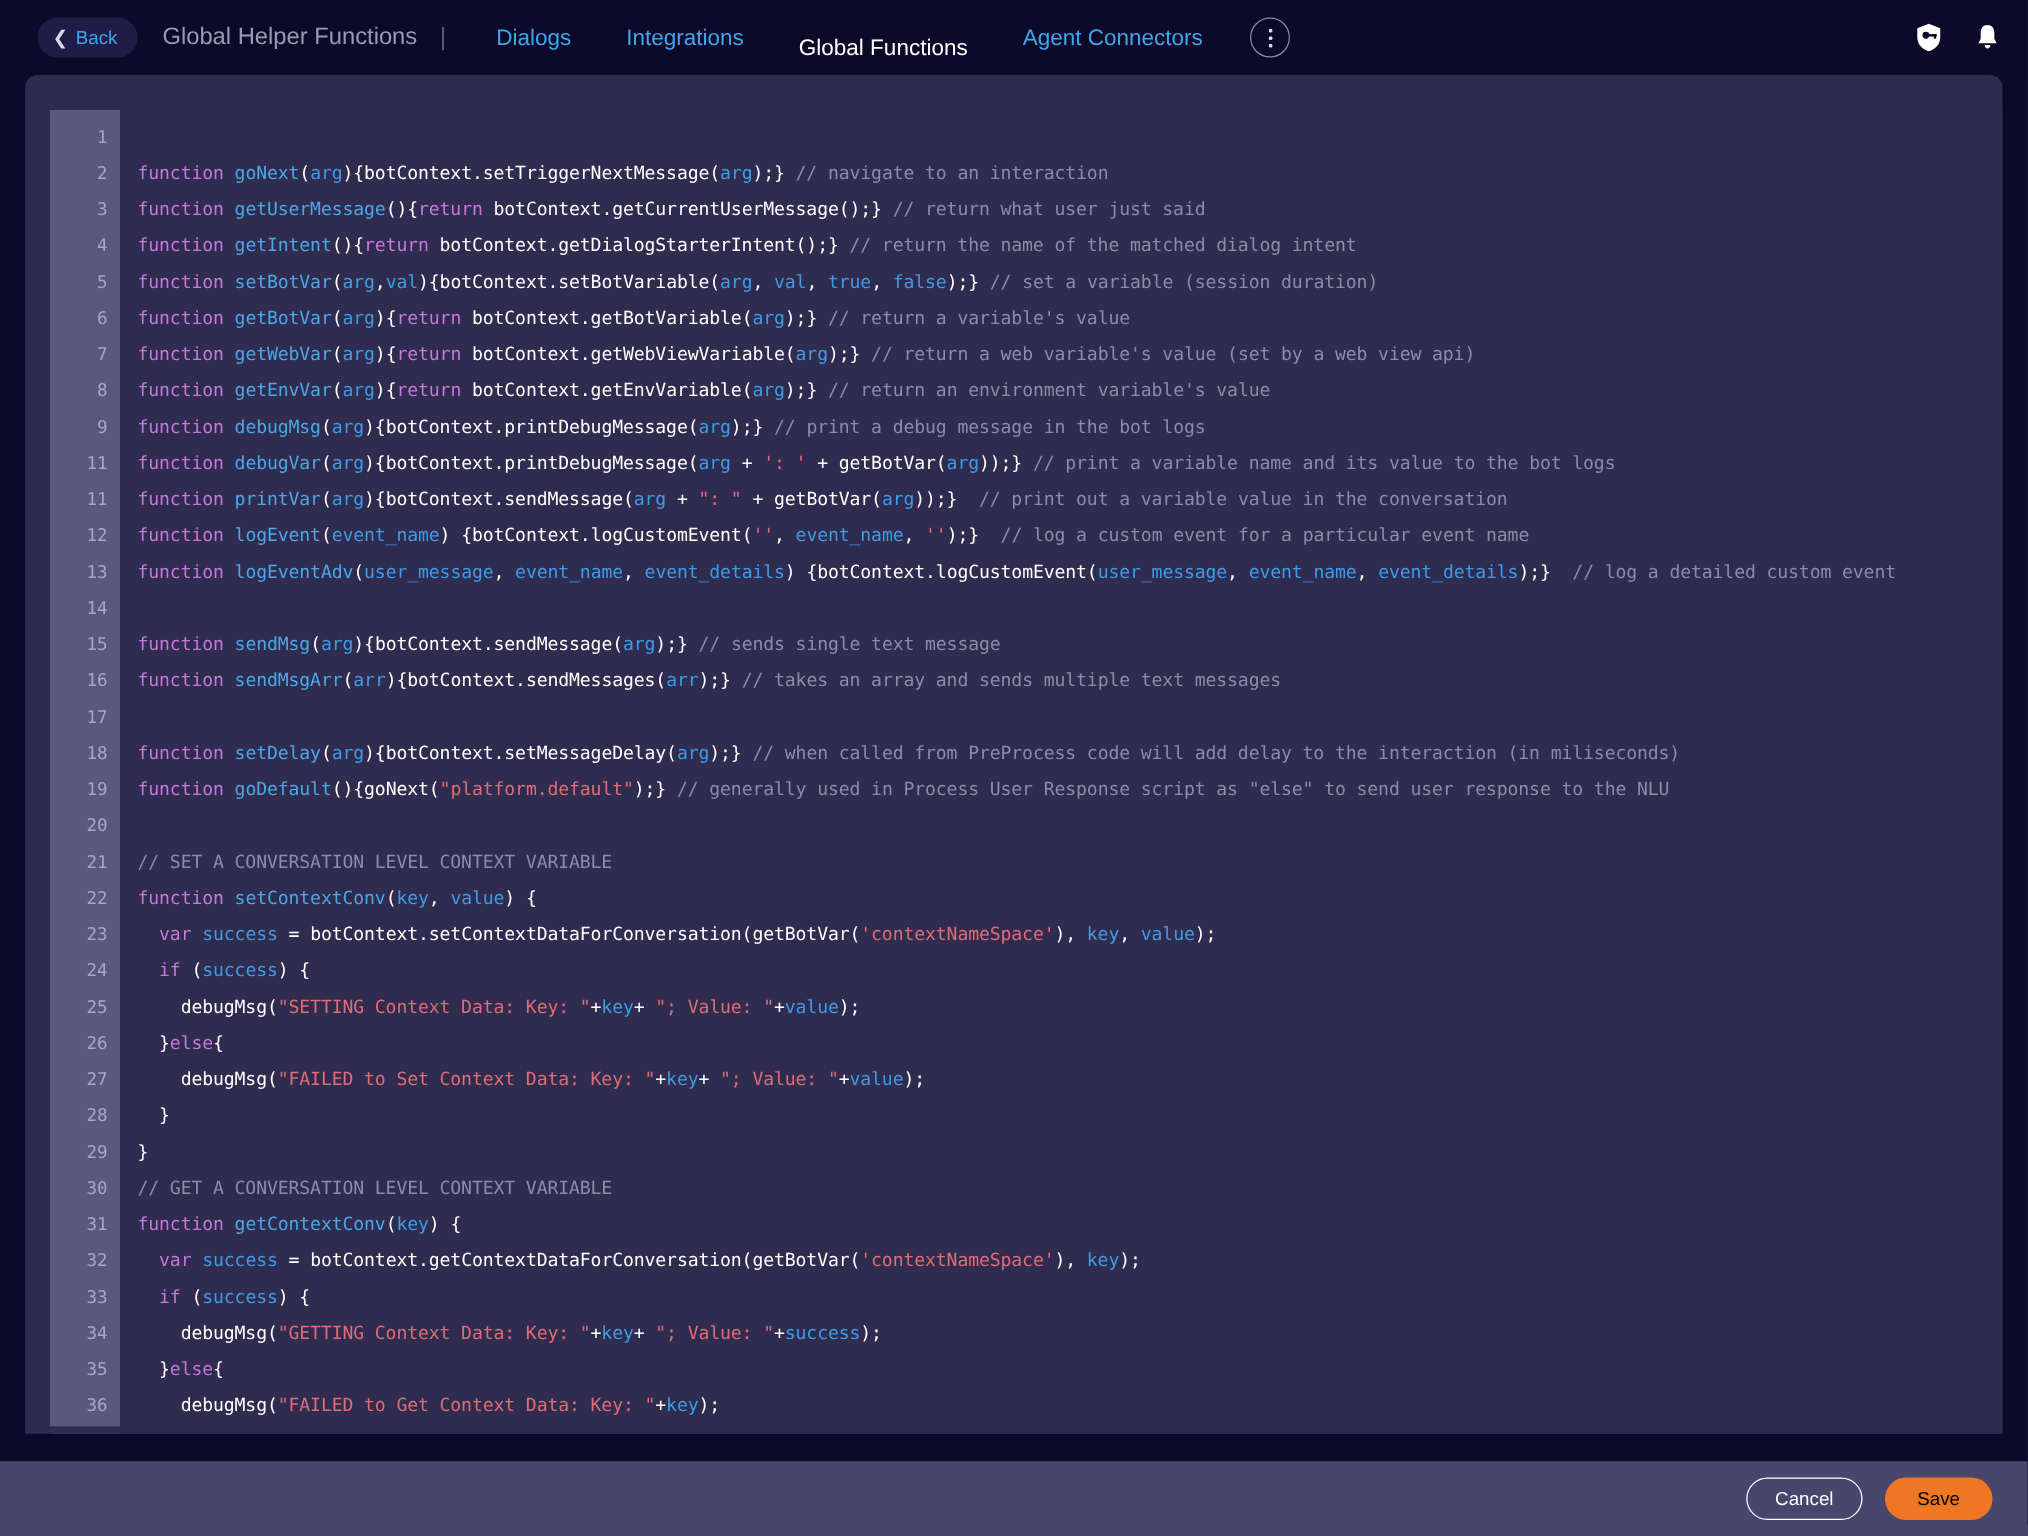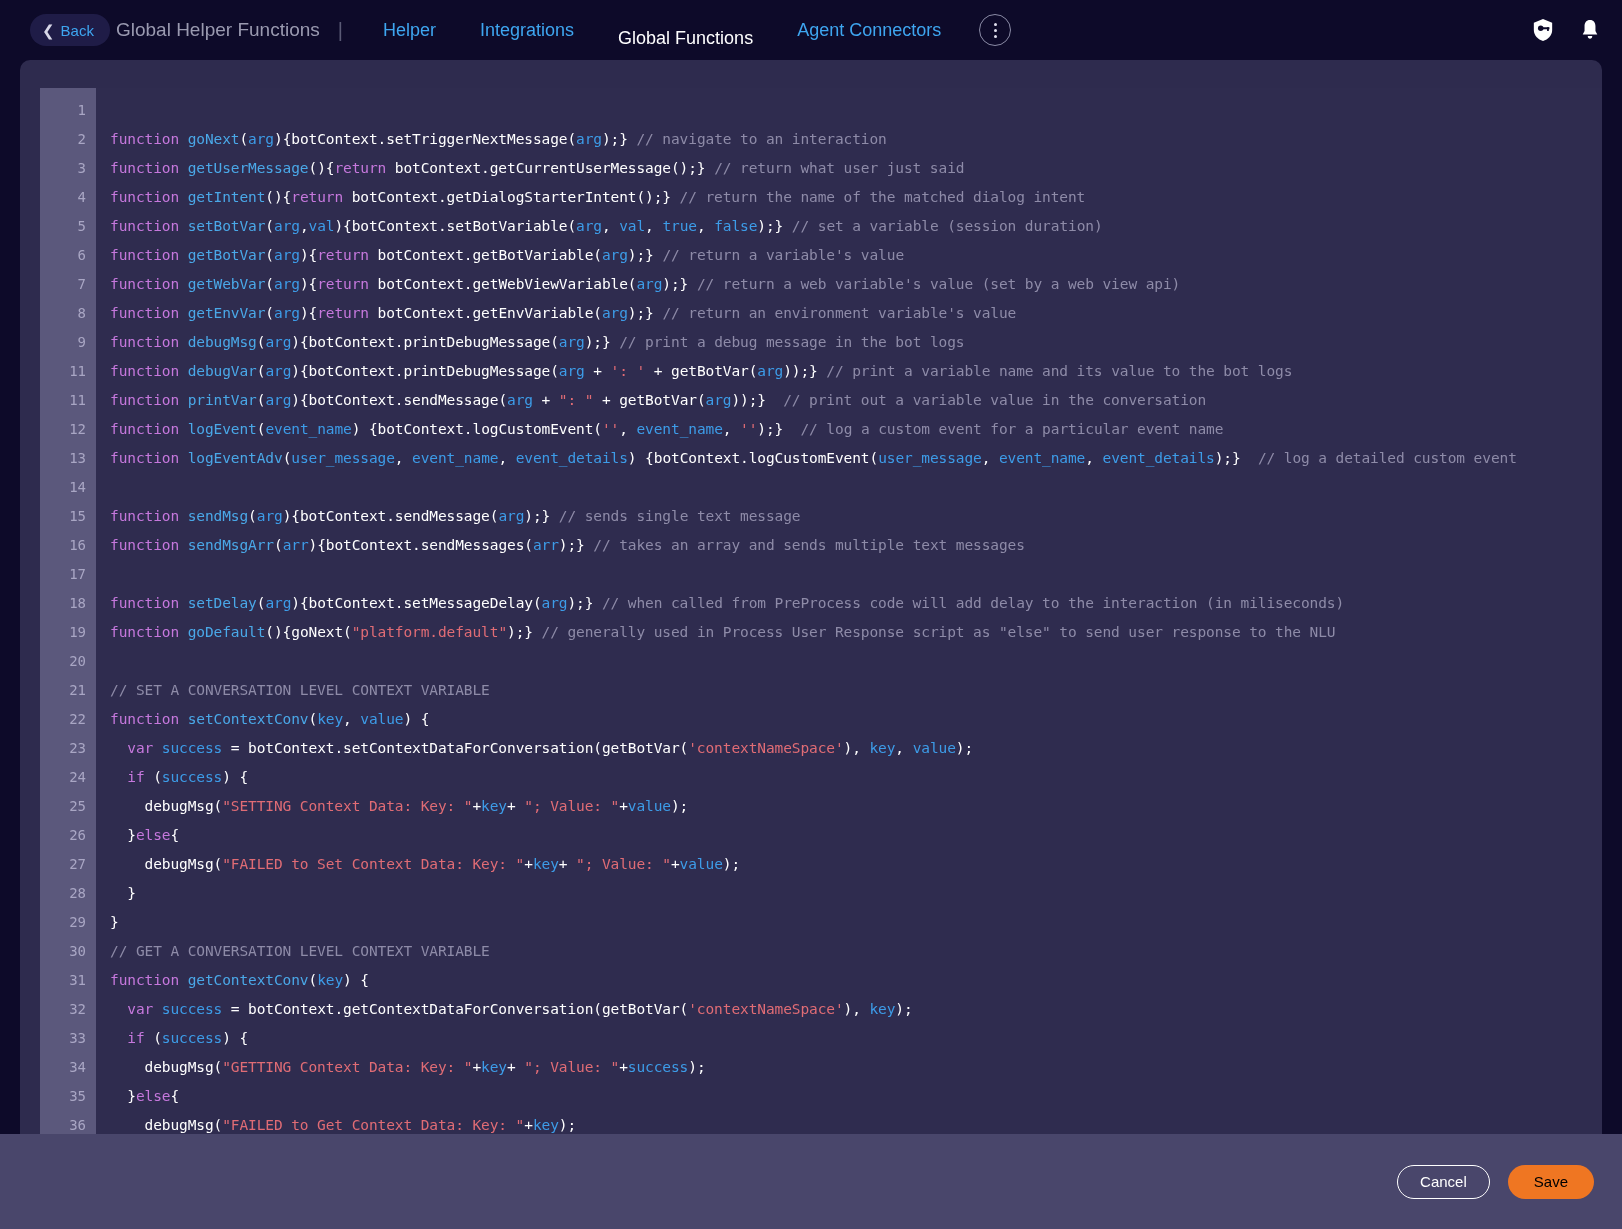--- a/index.html
+++ b/index.html
@@ -44,21 +44,21 @@
   .back-chevron {
     font-size: 15px;
     line-height: 1;
     color: #d8d8e8;
     margin-right: 1px;
   }
 
   .page-title {
     color: #9a9ab0;
     font-size: 19px;
-    margin-left: 6px;
+    margin-left: 20px;
     white-space: nowrap;
     flex: 0 0 auto;
   }
 
   .title-sep {
     color: #5a5a75;
     font-size: 20px;
     margin: 0 18px;
     flex: 0 0 auto;
   }
@@ -186,21 +186,21 @@
     height: 6px;
     background: #2f2c4f;
   }
 
   
   .footer {
     position: absolute;
     left: 0;
     bottom: 0;
     width: 1622px;
-    height: 95px;
+    height: 60px;
     background: #49466b;
     display: flex;
     align-items: center;
     justify-content: flex-end;
     padding-right: 28px;
     gap: 18px;
   }
   .btn-cancel {
     min-width: 74px;
     height: 34px;
@@ -233,21 +233,21 @@
 
   <div class="back-btn">
     <span class="back-chevron">❮</span>
     <span>Back</span>
   </div>
 
   <div class="page-title">Global Helper Functions</div>
   <div class="title-sep">|</div>
 
   <div class="tabs">
-    <div class="tab">Helper</div>
+    <div class="tab">Dialogs</div>
     <div class="tab">Integrations</div>
     <div class="tab active">Global Functions</div>
     <div class="tab">Agent Connectors</div>
   </div>
 
   <div class="kebab">
     <i></i>
     <i></i>
     <i></i>
   </div>

